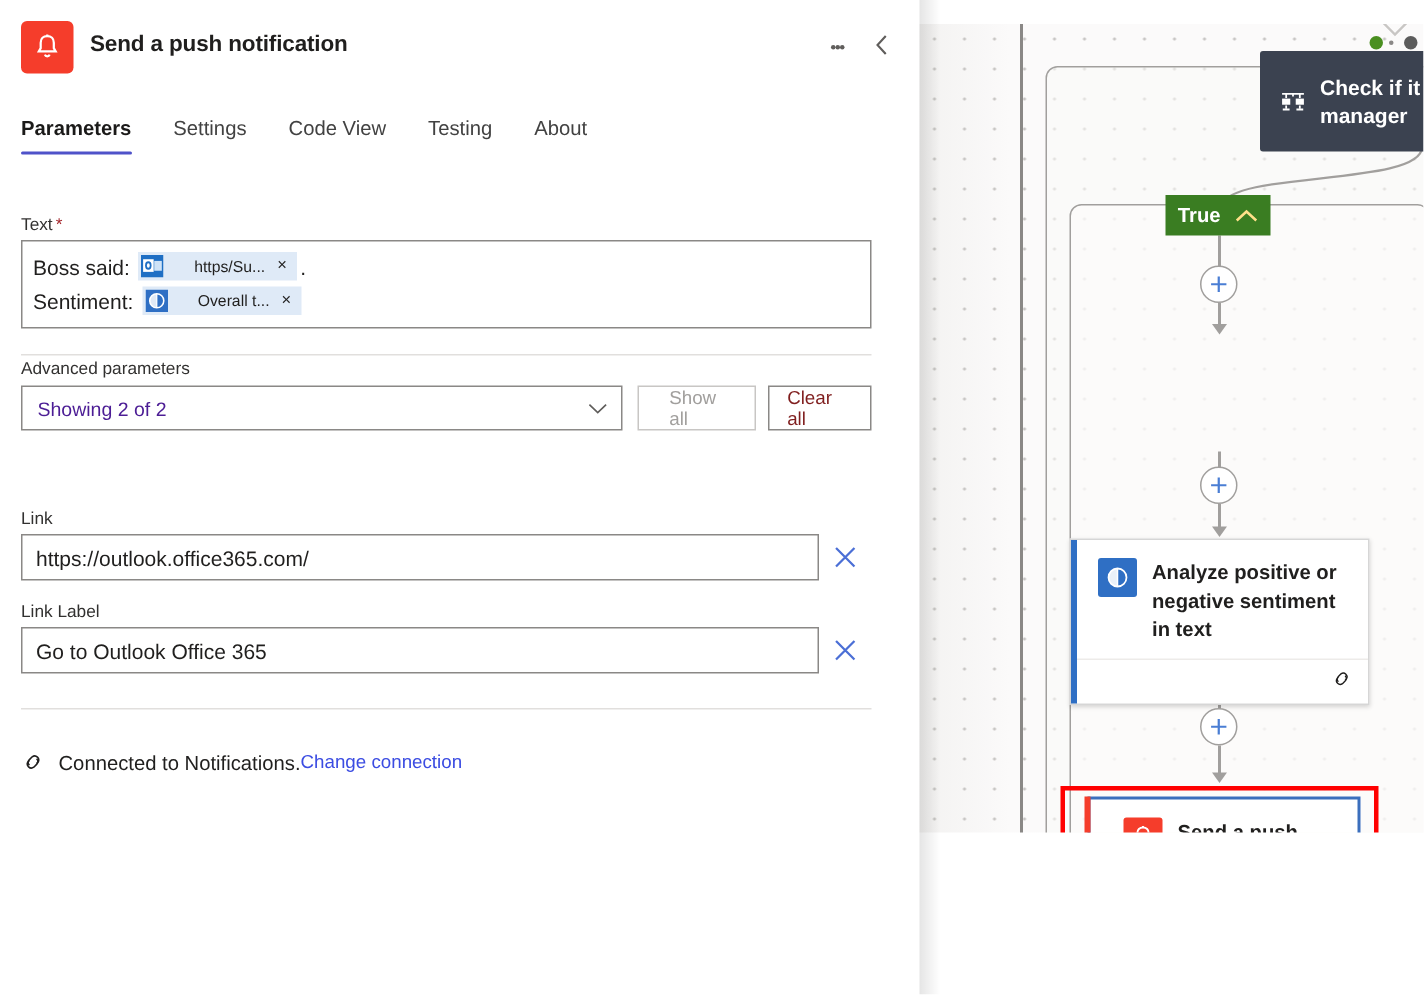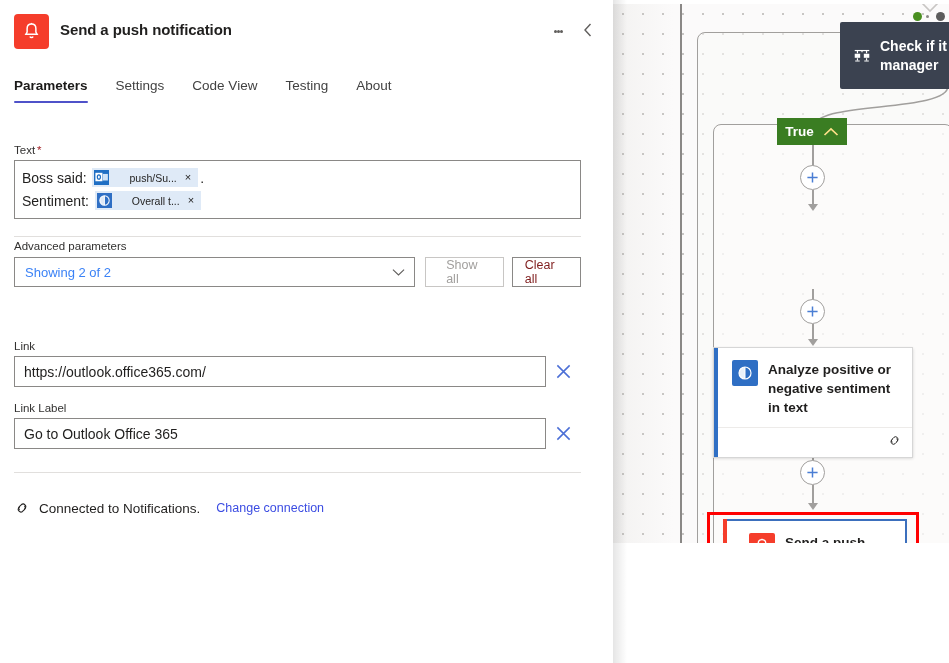--- a/index.html
+++ b/index.html
@@ -111,21 +111,21 @@
     position: absolute; left: 14px; width: 567px;
     border: none; border-top: 1px solid #e1dfdd; margin: 0;
   }
 
   
   #adv-wrap { position: absolute; left: 14px; top: 112px; width: 567px; }
   #adv-row { display: flex; align-items: center; margin-top: 5px; }
   #adv-select {
     width: 424px; height: 30px; border: 1px solid #8a8886; background: #fff;
     display: flex; align-items: center; justify-content: space-between;
-    padding: 0 9px 0 10px; font-size: 13px; color: #3b82f6; cursor: pointer;
+    padding: 0 9px 0 10px; font-size: 13px; color: #4c1d95; cursor: pointer;
   }
   .btn {
     height: 30px; min-width: 66px; padding: 0 12px;
     border: 1px solid #8a8886; background: #fff;
     font-size: 12.5px; color: #7f1d1d; cursor: pointer;
     display: flex; align-items: center; justify-content: center;
     font-family: "Liberation Sans", sans-serif;
   }
   .btn.disabled { color: #a19f9d; border-color: #c8c6c4; cursor: default; }
   #btn-show-all { margin-left: 10px; padding-left: 20px; }
@@ -146,25 +146,25 @@
     width: 34px; height: 31px; display: flex; align-items: center; justify-content: center;
     cursor: pointer;
   }
 
   
   #conn-row {
     position: absolute; left: 14px; top: 372px;
     display: flex; align-items: center; font-size: 13.5px; color: #201f1e;
   }
   #conn-icon { margin-right: 9px; display: flex; align-items: center; }
-  #conn-link { color: #3b4ce2; margin-left: 16px; font-size: 12.5px; cursor: pointer; }
+  #conn-link { color: #3b4ce2; margin-left: 0; font-size: 12.5px; cursor: pointer; }
 
   
   #canvas {
-    position: absolute; left: 613px; top: 4px;
+    position: absolute; left: 613px; top: 16px;
     width: 336px; height: 539px;
     background:
       radial-gradient(circle, #c8c6c4 1px, transparent 1.1px) 0 0 / 20px 20px,
       linear-gradient(to right, #f3f2f1 0px, #fbfafa 60px, #fbfafa 100%);
     overflow: hidden;
   }
   #panel-shadow {
     position: absolute; left: 613px; top: 0; width: 14px; height: 663px;
     background: linear-gradient(to right, rgba(0,0,0,0.10), rgba(0,0,0,0));
     pointer-events: none; z-index: 5;
@@ -325,21 +325,21 @@
             <span class="token">
               <span class="tk-icon">
                 <svg width="15" height="15" viewBox="0 0 16 16">
                   <rect x="0" y="0" width="16" height="16" fill="#1f6fc4"></rect>
                   <rect x="1.5" y="3" width="7.5" height="9" fill="#ffffff"></rect>
                   <ellipse cx="5.2" cy="7.5" rx="2.3" ry="3" fill="#1f6fc4"></ellipse>
                   <ellipse cx="5.2" cy="7.5" rx="1" ry="1.6" fill="#ffffff"></ellipse>
                   <rect x="9.4" y="4.2" width="5.4" height="7" fill="#cfe3f7"></rect>
                 </svg>
               </span>
-              <span class="tk-label">push/Su...</span>
+              <span class="tk-label">https/Su...</span>
               <span class="tk-x">×</span>
             </span>
             <span class="plain">.</span>
           </div>
           <div class="token-line">
             <span class="plain">Sentiment: </span>
             <span class="token">
               <span class="tk-icon">
                 <svg width="15" height="15" viewBox="0 0 16 16">
                   <rect x="0" y="0" width="16" height="16" fill="#2f6fc4"></rect>

